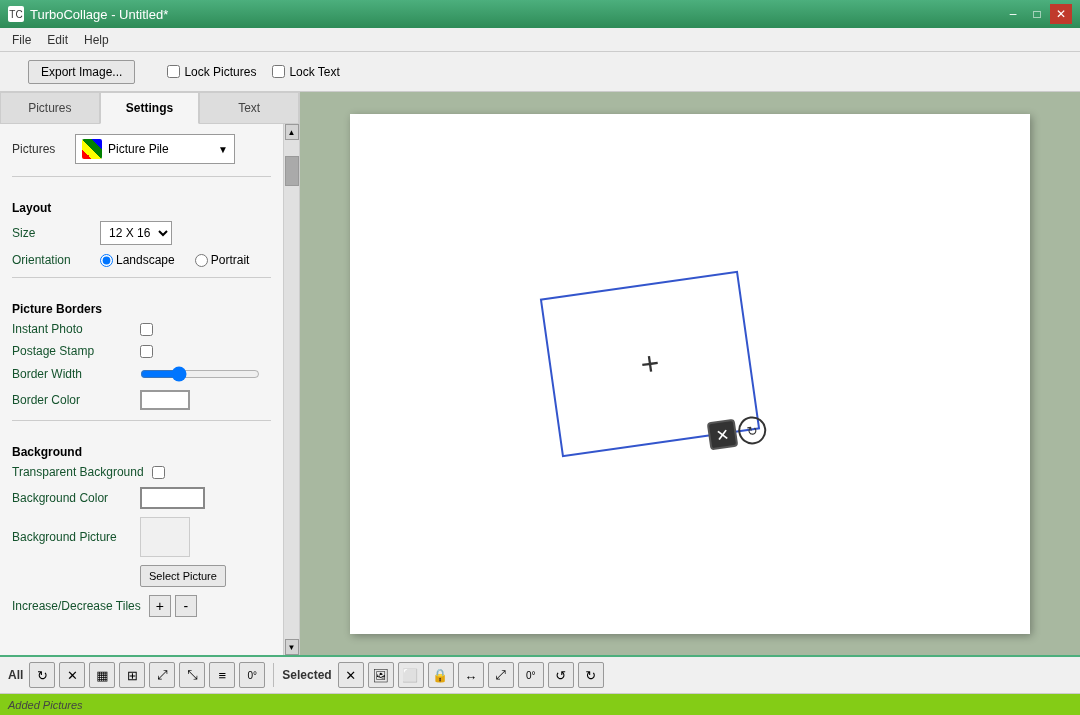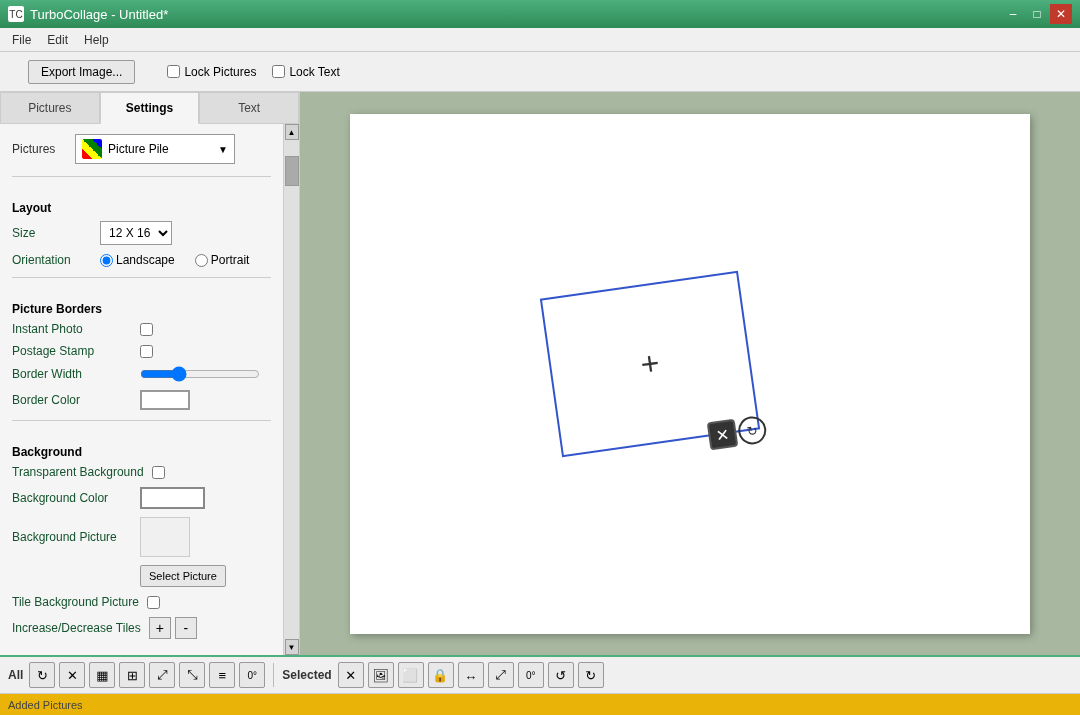--- a/index.html
+++ b/index.html
@@ -309,27 +309,28 @@
     .bottom-separator {
       width: 1px;
       height: 24px;
       background: #bbb;
       margin: 0 4px;
     }
 
     
     #status-bar {
       height: 22px;
-      background: #eab308;
+      background: #84cc16;
       border-top: 1px solid #ccc;
       display: flex;
       align-items: center;
       padding: 0 8px;
       font-size: 11px;
       color: #444;
+      font-style: italic;
     }
 
     
     .export-btn {
       padding: 4px 12px;
       background: #e8e8e8;
       border: 1px solid #999;
       cursor: pointer;
       font-size: 12px;
       border-radius: 2px;
@@ -490,24 +491,20 @@
           <div class="form-row">
             <span class="form-label form-label-wide">Background Picture</span>
             <div class="bg-picture-preview"></div>
           </div>
 
           <div class="form-row">
             <span class="form-label form-label-wide"></span>
             <button class="select-picture-btn">Select Picture</button>
           </div>
 
-          <div class="form-row">
-            <span class="form-label form-label-wide">Tile Background Picture</span>
-            <input type="checkbox" style="">
-          </div>
 
           <div class="form-row">
             <span class="form-label form-label-wide">Increase/Decrease Tiles</span>
             <div class="inc-dec-container">
               <button class="inc-dec-btn">+</button>
               <button class="inc-dec-btn">-</button>
             </div>
           </div>
 
         </div>

